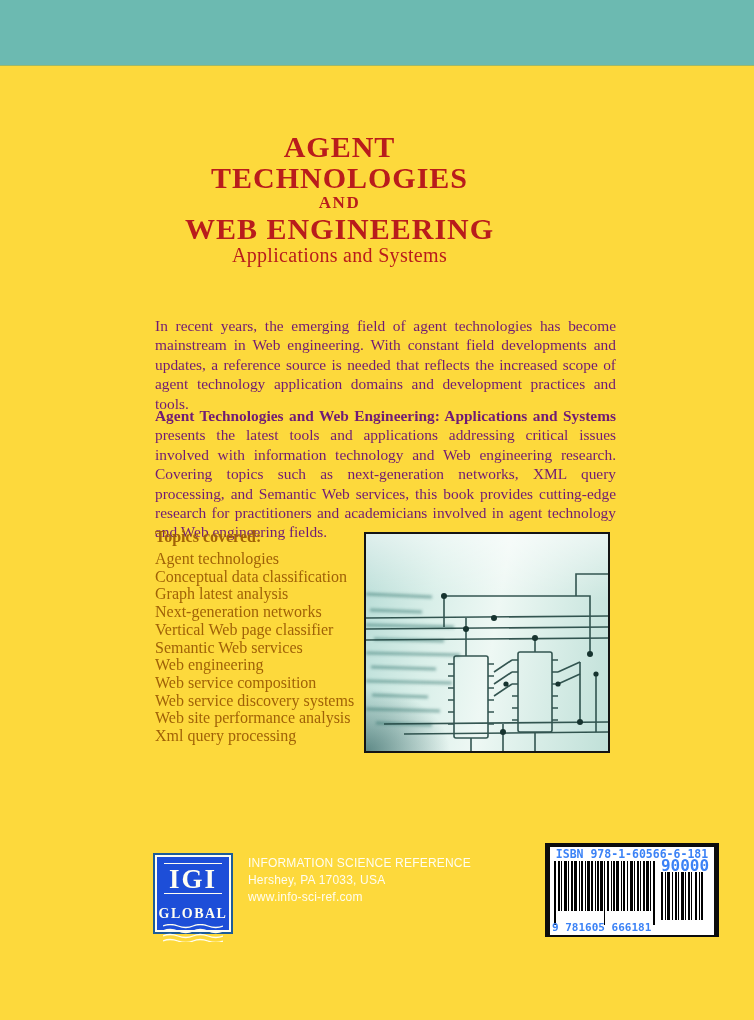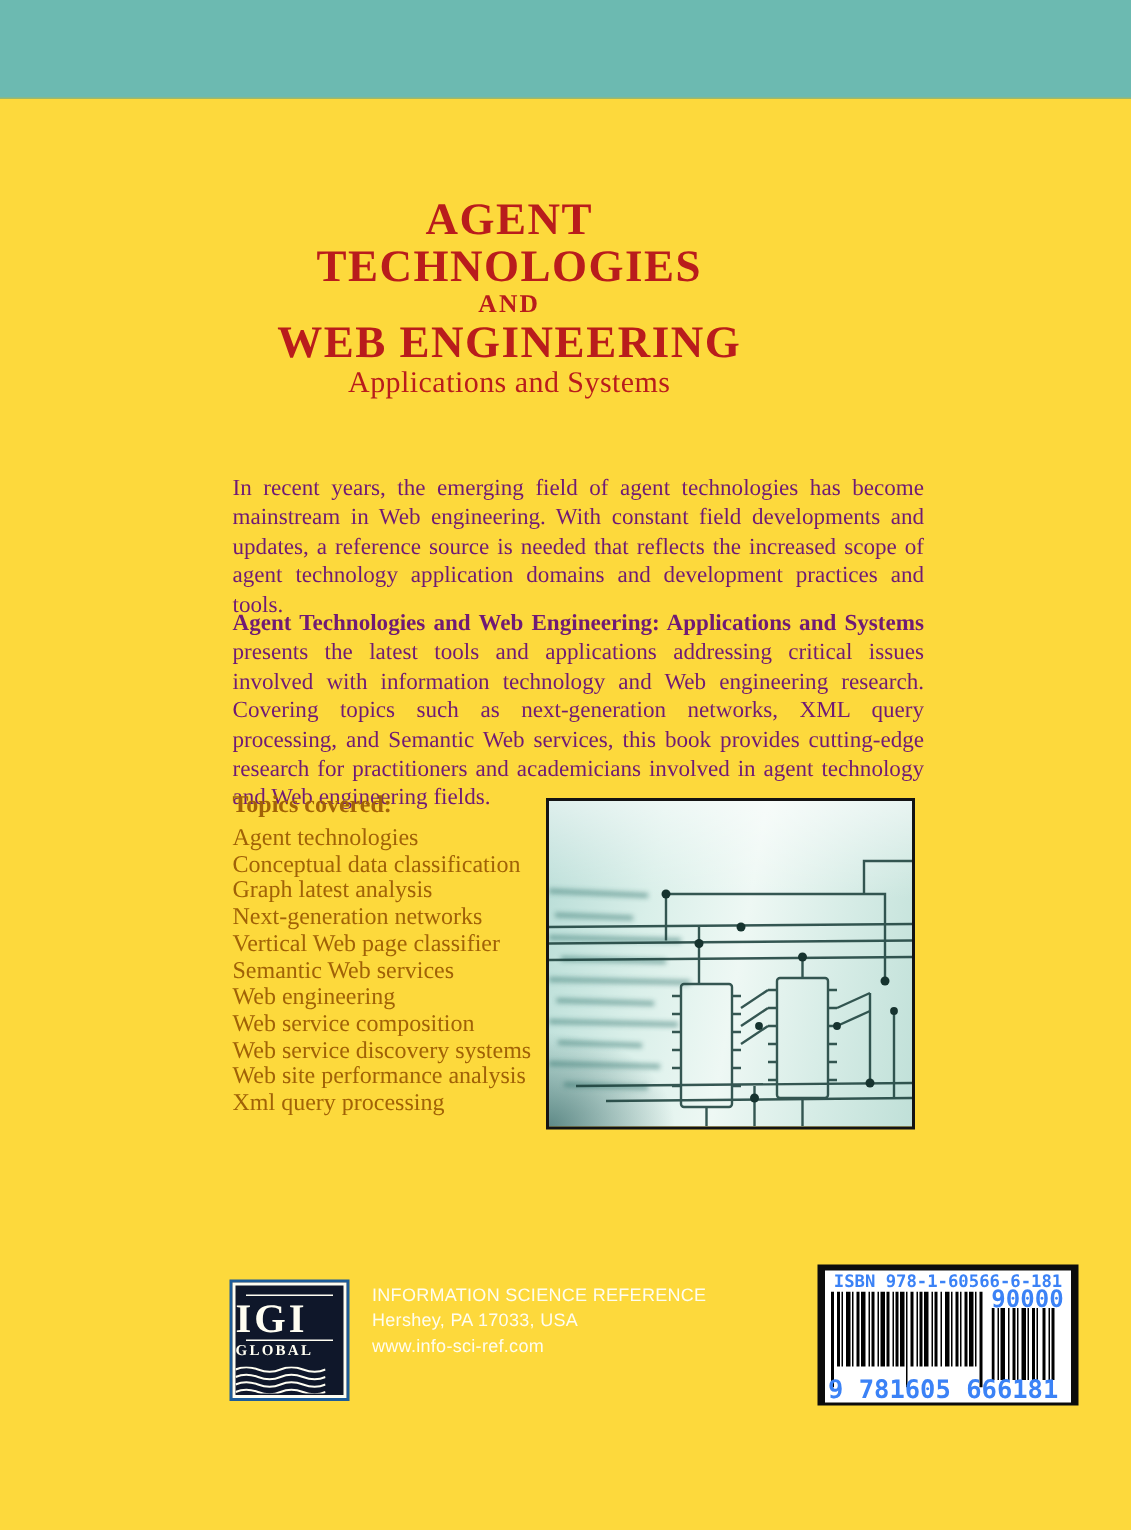--- a/index.html
+++ b/index.html
@@ -46,27 +46,27 @@
     background:
       linear-gradient(180deg, rgba(255,255,255,0.55) 0%, rgba(255,255,255,0) 30%),
       radial-gradient(120px 90px at 0% 100%, rgba(8,62,62,0.55) 0%, rgba(8,62,62,0) 70%),
       linear-gradient(100deg, #b7dcd6 0%, #d9efe9 28%, #eef8f4 52%, #d6ece6 76%, #c0e0d8 100%);
     overflow: hidden;
   }
   .circuit svg { display: block; width: 100%; height: 100%; }
   
   .igi-logo {
     position: absolute; left: 155px; top: 855px; width: 76px; height: 77px;
-    background: #0f172a; border: 2px solid #fffef2; box-sizing: border-box;
+    background: #1d4ed8; border: 2px solid #fffef2; box-sizing: border-box;
     box-shadow: 0 0 0 2px #1d5c99;
-    text-align: left; color: #fffef2;
+    text-align: center; color: #fffef2;
   }
   .igi-rule { height: 1px; background: #fffef2; margin: 0 7px; }
   .igi-text { font-family: "Liberation Serif", serif; font-weight: bold; font-size: 27px; line-height: 27px; letter-spacing: 2px; margin-top: 2px; }
-  .igi-sub { font-family: "Liberation Serif", serif; font-weight: bold; font-size: 10px; letter-spacing: 1.5px; line-height: 12px; margin-top: 1px; }
+  .igi-sub { font-family: "Liberation Serif", serif; font-weight: bold; font-size: 14px; letter-spacing: 1.5px; line-height: 12px; margin-top: 14px; }
   .igi-waves { margin-top: 4px; }
   .pub-text {
     position: absolute; left: 248px; top: 855px; width: 280px;
     font-family: "Liberation Sans", sans-serif; color: #fffdf0;
     font-size: 12px; line-height: 17px; letter-spacing: 0.2px;
   }
   
   .barcode {
     position: absolute; left: 545px; top: 843px; width: 174px; height: 94px;
     background: #0c0c0c; box-sizing: border-box;
@@ -79,21 +79,21 @@
   .isbn-label {
     font-size: 11.5px; font-weight: bold; letter-spacing: 0px;
     text-align: center; line-height: 14px; white-space: nowrap;
   }
   .bars-main { position: absolute; left: 4px; top: 14px; width: 102px; height: 64px; }
   .addon { position: absolute; right: 3px; top: 13px; width: 52px; }
   .addon-code { font-size: 16px; font-weight: bold; text-align: center; line-height: 12px; }
   .bars-addon { width: 50px; height: 48px; margin-left: 2px; }
   .barcode-number {
     position: absolute; left: 2px; bottom: 1px; width: 110px;
-    font-size: 17px; font-weight: bold; line-height: 13px; white-space: nowrap;
+    font-size: 11px; font-weight: bold; line-height: 13px; white-space: nowrap;
     background: transparent;
   }
 </style>
 </head>
 <body>
 
 <div class="cover">
 
   <div class="teal-band"></div>
 

